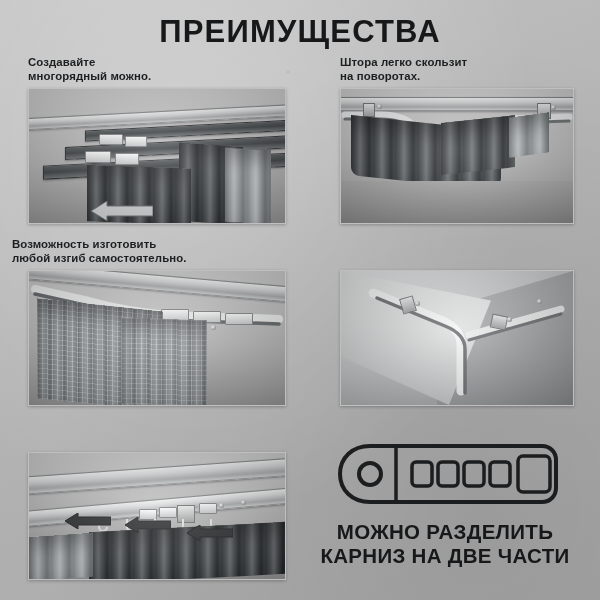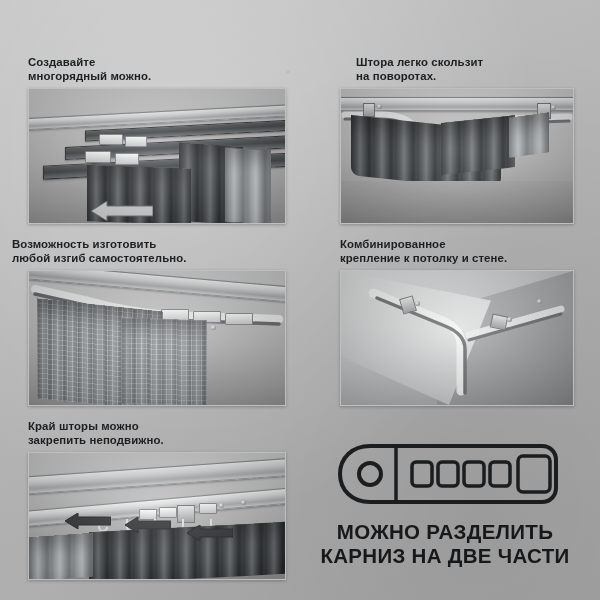--- a/index.html
+++ b/index.html
@@ -150,20 +150,21 @@
     color: #16181a;
     letter-spacing: .3px;
     white-space: pre-line;
   }
 </style>
 </head>
 <body>
 
 <div class="poster">
 
+  <div class="title">ПРЕИМУЩЕСТВА</div>
 
   <div class="caption" style="left:28px; top:56px;">Создавайте
 многорядный можно.</div>
 
   <div class="panel" style="left:28px; top:88px; width:256px; height:134px;">
     <div class="ph-bg"></div>
 
     <div class="rail" style="left:-4px; top:22px; width:270px; height:10px; transform:skewY(-3deg);"></div>
 
     <div class="rail dark" style="left:56px; top:36px; width:210px; height:9px; transform:skewY(-3deg);"></div>
@@ -181,21 +182,21 @@
 
     <div class="arrow" style="left:62px; top:112px;">
       <svg width="62" height="20" viewBox="0 0 62 20">
         <polygon points="0,10 16,0 16,5 62,5 62,15 16,15 16,20" fill="#d7d9da" stroke="#6e7173" stroke-width="1"></polygon>
       </svg>
     </div>
 
     <div class="vignette"></div>
   </div>
 
-  <div class="caption" style="left:340px; top:56px;margin-left:16px;">Штора легко скользит
+  <div class="caption" style="left:340px; top:56px;">Штора легко скользит
 на поворотах.</div>
 
   <div class="panel" style="left:340px; top:88px; width:232px; height:134px;">
     <div class="ph-bg"></div>
 
     <div class="rail" style="left:-6px; top:8px; width:250px; height:12px;"></div>
 
     <div style="position:absolute; left:0; top:10px; width:232px; height:60px;">
       <svg width="232" height="60" viewBox="0 0 232 60">
         <path d="M4,16 L40,16 Q66,16 78,32 L120,32 Q150,32 168,20 L228,18" fill="none" stroke="#e8e9ea" stroke-width="7" stroke-linecap="round"></path>
@@ -237,22 +238,20 @@
     <div class="carrier" style="left:196px; top:42px; width:26px; height:10px;"></div>
     <div class="screw" style="left:150px; top:52px;"></div>
     <div class="screw" style="left:182px; top:54px;"></div>
 
     <div class="curtain mesh" style="left:8px; top:34px; width:126px; height:100px; transform:skewY(6deg);"></div>
     <div class="curtain mesh" style="left:92px; top:48px; width:86px; height:86px; transform:skewY(2deg); opacity:.92;"></div>
 
     <div class="vignette"></div>
   </div>
 
-  <div class="caption" style="left:340px; top:238px;">Комбинированное
-крепление к потолку и стене.</div>
 
   <div class="panel" style="left:340px; top:270px; width:232px; height:134px;">
     <div class="ph-bg" style="background:linear-gradient(160deg,#e7e8e9 0%,#c6c8c9 45%,#9c9e9f 100%);"></div>
 
     <div style="position:absolute; left:96px; top:0; width:136px; height:134px; background:linear-gradient(150deg,#b9bbbc,#8d9091); clip-path:polygon(0 30%,100% 0,100% 100%,0 100%);"></div>
 
     <div style="position:absolute; left:0; top:0; width:150px; height:134px; background:linear-gradient(200deg,#f0f1f1,#c3c5c6); clip-path:polygon(0 0,100% 22%,72% 100%,0 64%);"></div>
 
     <div style="position:absolute; left:24px; top:16px; width:208px; height:110px;">
       <svg width="208" height="110" viewBox="0 0 208 110">
@@ -265,22 +264,20 @@
 
     <div class="bracket" style="left:60px; top:26px; width:12px; height:14px; transform:rotate(-16deg);"></div>
     <div class="bracket" style="left:150px; top:44px; width:14px; height:12px; transform:rotate(12deg);"></div>
     <div class="screw" style="left:74px; top:30px;"></div>
     <div class="screw" style="left:166px; top:46px;"></div>
     <div class="screw" style="left:196px; top:28px;"></div>
 
     <div class="vignette"></div>
   </div>
 
-  <div class="caption" style="left:28px; top:420px;">Край шторы можно
-закрепить неподвижно.</div>
 
   <div class="panel" style="left:28px; top:452px; width:256px; height:126px;">
     <div class="ph-bg"></div>
 
     <div class="rail" style="left:-8px; top:14px; width:276px; height:16px; transform:skewY(-4deg);"></div>
 
     <div class="rail" style="left:-4px; top:46px; width:268px; height:14px; transform:skewY(-5deg);"></div>
 
     <div class="bracket" style="left:148px; top:52px; width:16px; height:16px;"></div>
     <div class="carrier" style="left:110px; top:56px; width:16px; height:9px;"></div>

